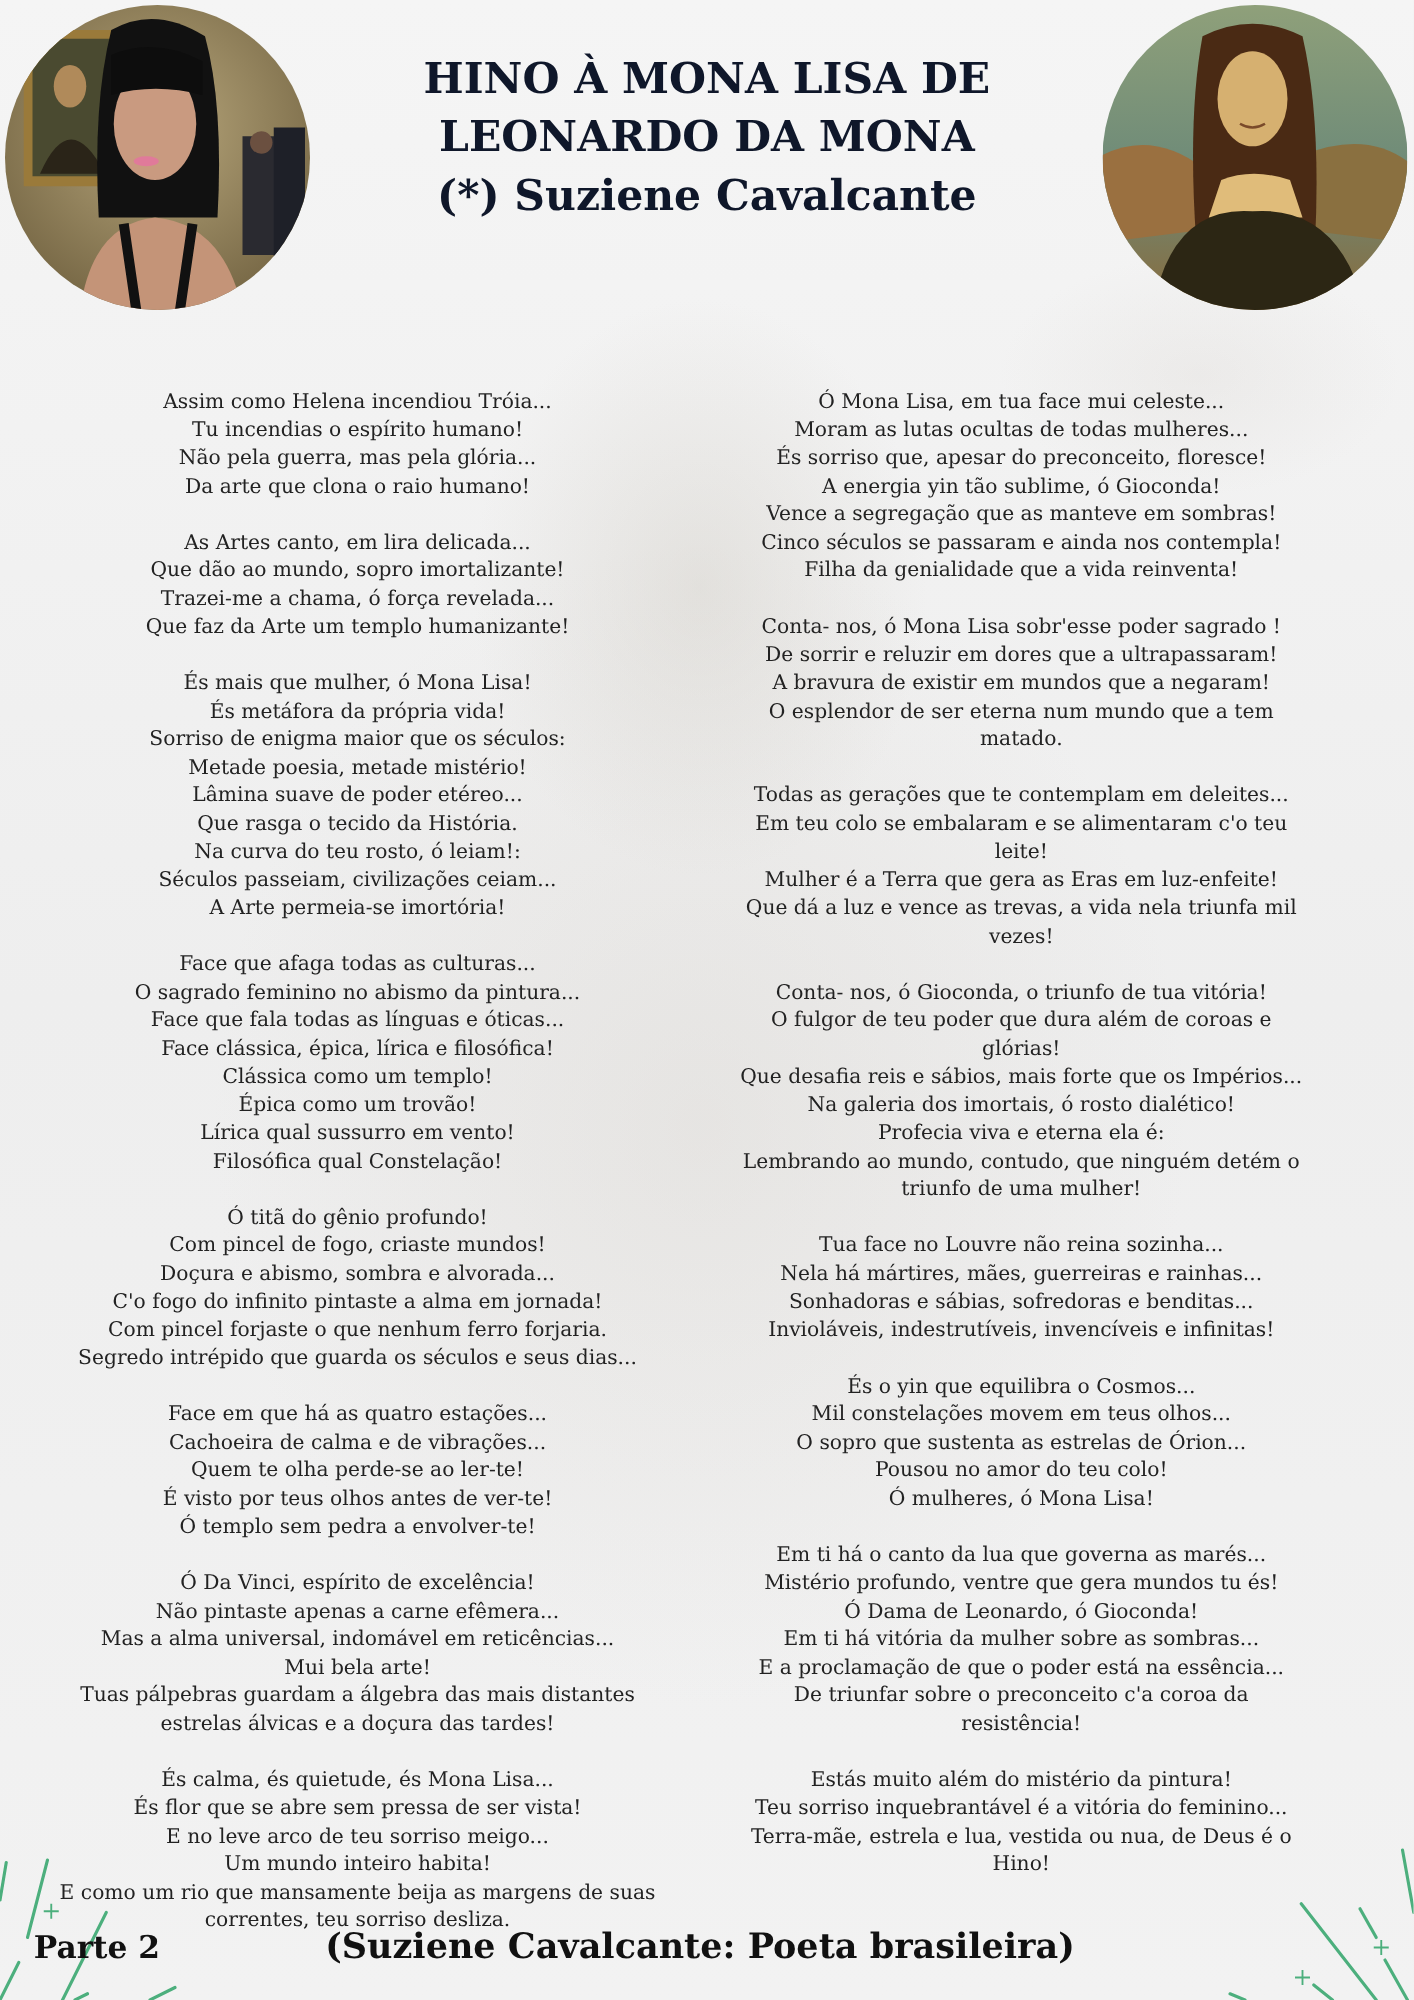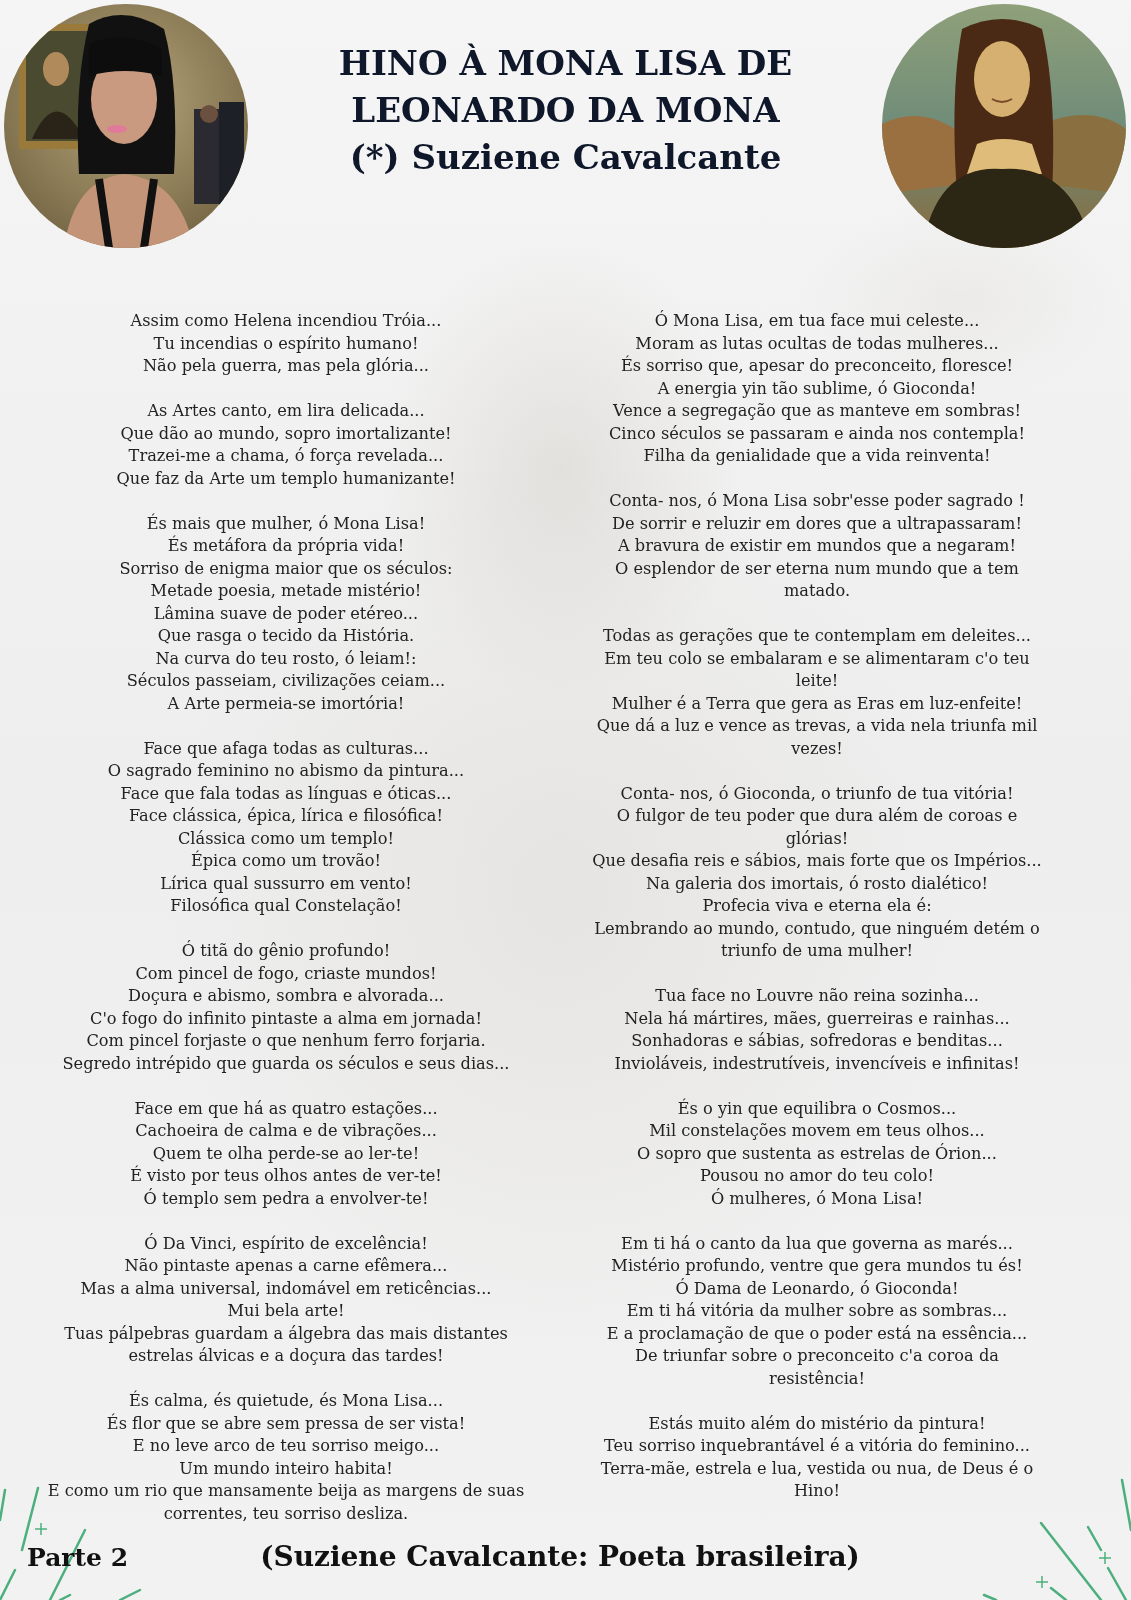--- a/index.html
+++ b/index.html
@@ -105,20 +105,21 @@
   <div>HINO À MONA LISA DE</div>
   <div>LEONARDO DA MONA</div>
   <div>(*) Suziene Cavalcante</div>
 </div>
 
 <div class="col col-left">
   <div class="stanza">
     <span class="line">Assim como Helena incendiou Tróia...</span>
     <span class="line">Tu incendias o espírito humano!</span>
     <span class="line">Não pela guerra, mas pela glória...</span>
+    <span class="line">Da arte que clona o raio humano!</span>
   </div>
   <div class="stanza">
     <span class="line">As Artes canto, em lira delicada...</span>
     <span class="line">Que dão ao mundo, sopro imortalizante!</span>
     <span class="line">Trazei-me a chama, ó força revelada...</span>
     <span class="line">Que faz da Arte um templo humanizante!</span>
   </div>
   <div class="stanza">
     <span class="line">És mais que mulher, ó Mona Lisa!</span>
     <span class="line">És metáfora da própria vida!</span>

